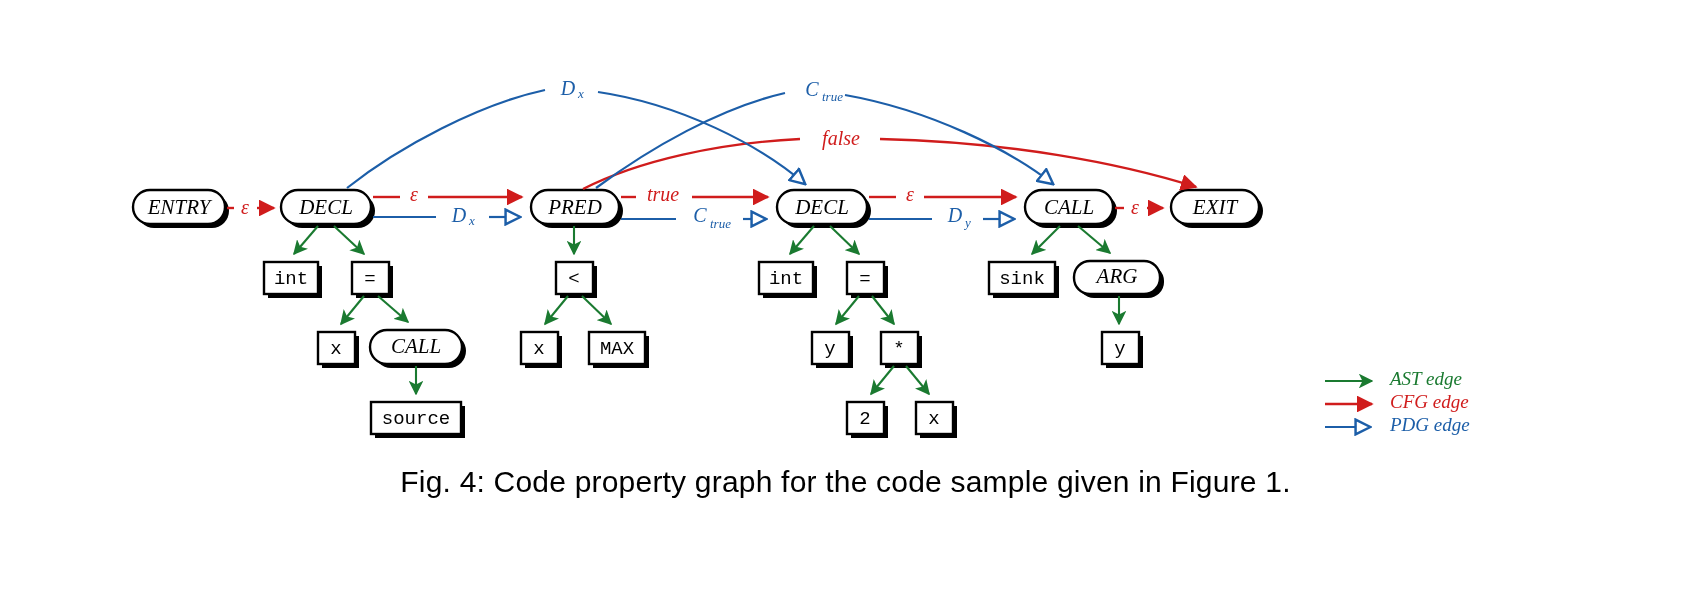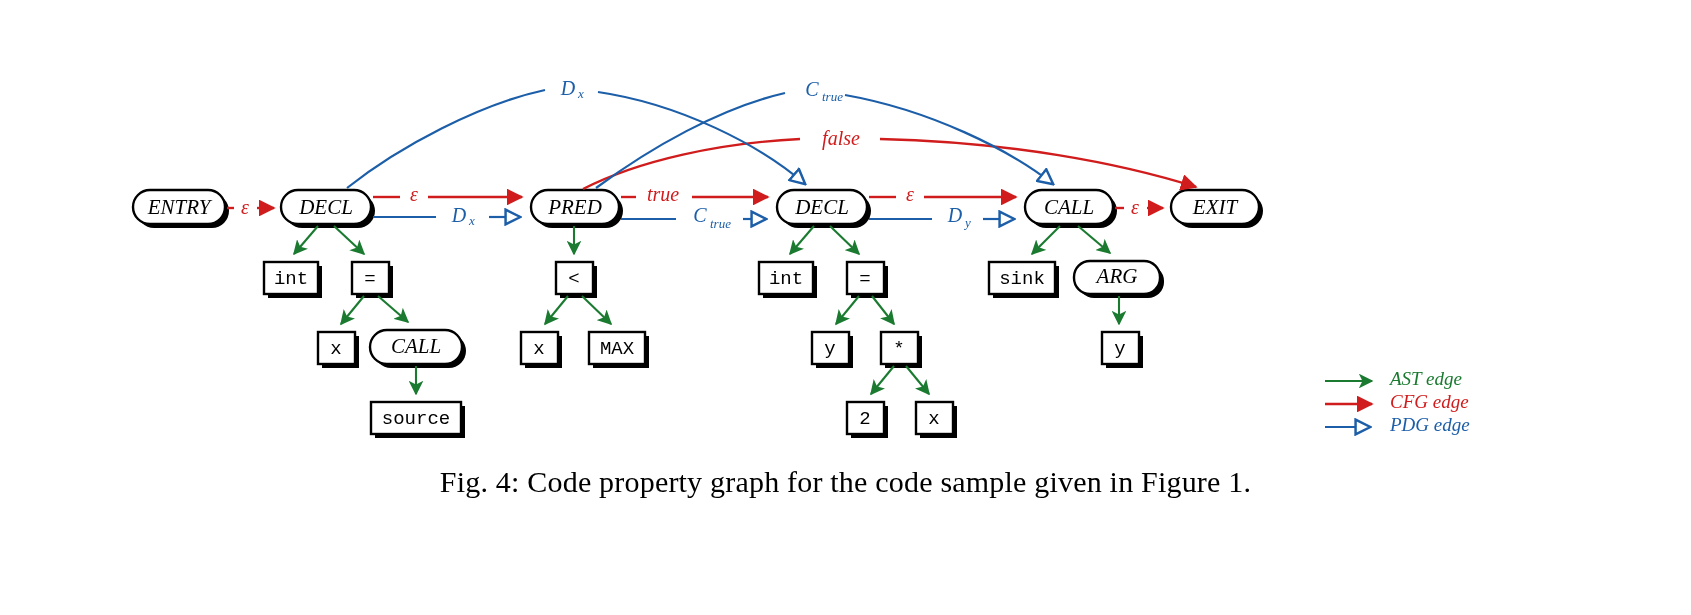--- a/index.html
+++ b/index.html
@@ -91,21 +91,21 @@
     font-style: italic;
     font-size: 19px;
     dominant-baseline: middle;
   }
   .caption {
     position: absolute;
     left: 0;
     top: 465px;
     width: 1691px;
     text-align: center;
-    font-family: Liberation Serif, serif;
+    font-family: Liberation Sans, sans-serif;
     font-size: 30px;
     color: #000000;
     letter-spacing: 0.2px;
   }
 </style>
 </head>
 <body>
 
 <div id="figure">
 

